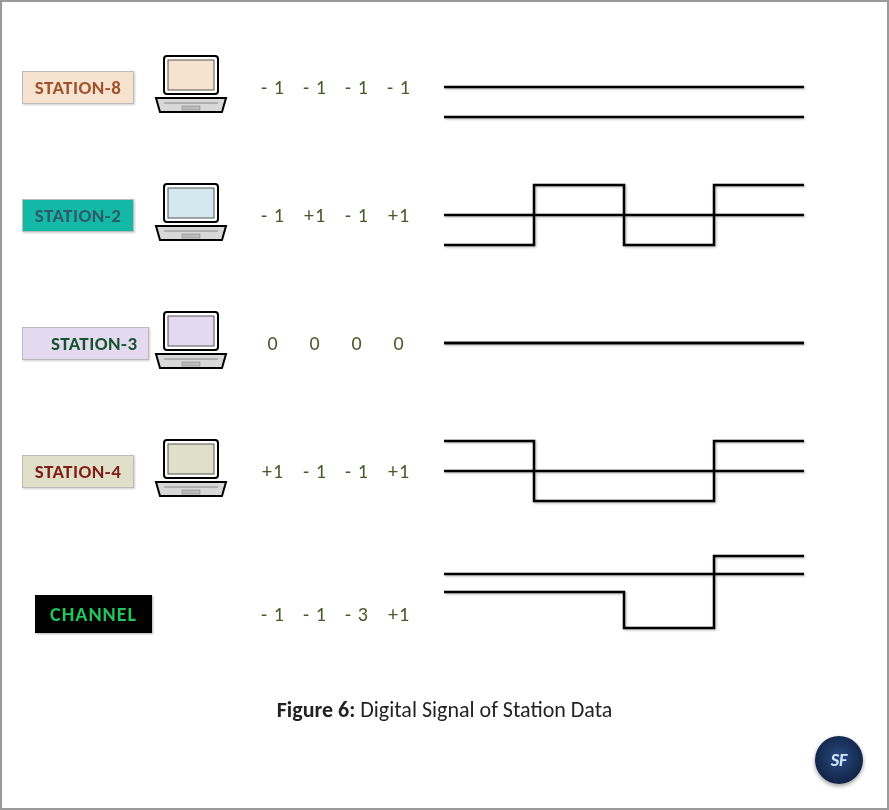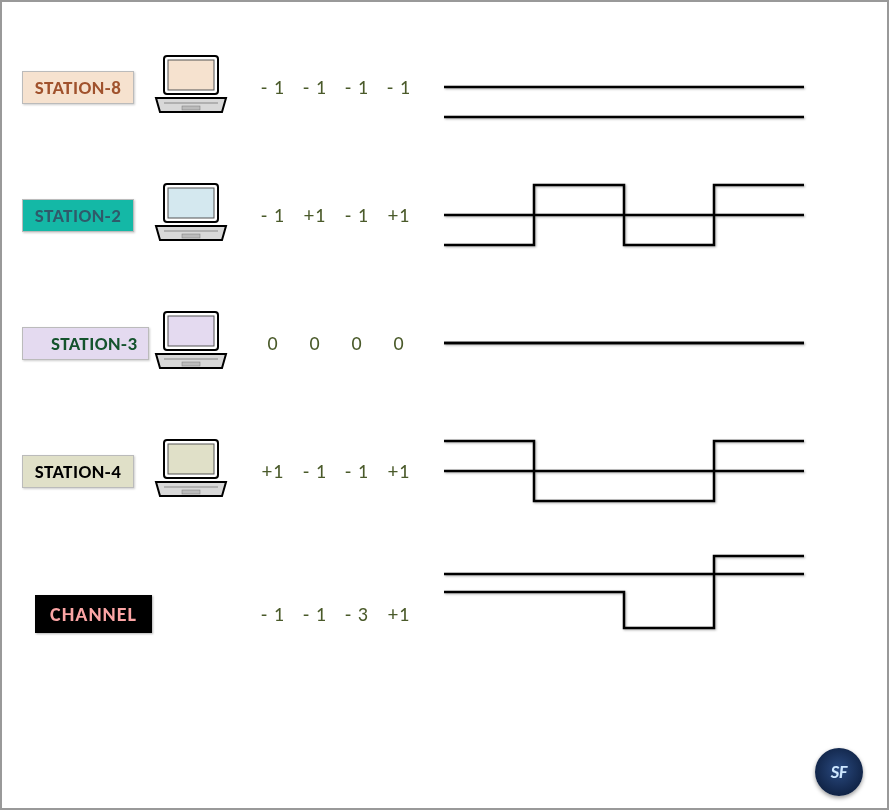--- a/index.html
+++ b/index.html
@@ -57,40 +57,40 @@
   svg.wave { filter: drop-shadow(1px 1px 1px rgba(0,0,0,0.3)); }
 
   .channel-row {
     display:flex;
     align-items:center;
     height:140px;
     margin-top:10px;
   }
   .channel-badge {
     background: #000;
-    color: #fca5a5;
+    color: #22c55e;
     font-weight: bold;
     font-size: 20px;
     padding: 6px 14px;
     border: 1px solid #000;
     display:inline-block;
     letter-spacing:1px;
     box-shadow: 1px 1px 2px rgba(0,0,0,0.3);
   }
   .caption {
     text-align: center;
     font-size: 22px;
     color: #222;
     margin-top: 12px;
   }
   .caption b { font-weight: bold; }
   .logo {
     position: absolute;
     right: 24px;
-    bottom: 12px;
+    bottom: 24px;
     width: 48px; height: 48px;
     border-radius: 50%;
     background: radial-gradient(circle at 50% 45%, #2a4a80 0%, #0a1a38 90%);
     box-shadow: 0 2px 4px rgba(0,0,0,0.4);
     display:flex; align-items:center; justify-content:center;
     color:#cfe8ff; font-weight:bold; font-size:18px; font-style:italic;
   }
 </style>
 </head>
 <body>
@@ -142,21 +142,21 @@
   </svg></div>
         <div class="values"><span>0</span><span>0</span><span>0</span><span>0</span></div>
         <div class="wave-wrap">
           <svg class="wave" width="364" height="100" viewBox="0 0 364 100">
     <line x1="2" y1="50" x2="362" y2="50" stroke="#000" stroke-width="2.5"></line>
     <path d="M 2 50 L 92 50 L 182 50 L 272 50 L 362 50" fill="none" stroke="#000" stroke-width="2.5"></path>
   </svg>
         </div>
       </div>
       <div class="row">
-        <div class="badge-wrap"><span class="badge" style="background: rgb(224, 224, 200); color: #000000;">STATION-4</span></div>
+        <div class="badge-wrap"><span class="badge" style="background: rgb(224, 224, 200); color: #7f1d1d;">STATION-4</span></div>
         <div class="laptop-wrap"><svg width="78" height="62" viewBox="0 0 78 62">
     <rect x="12" y="2" width="54" height="38" rx="3" fill="#fff" stroke="#000" stroke-width="2"></rect>
     <rect x="16" y="6" width="46" height="30" fill="#e0e0c8" stroke="#555" stroke-width="1"></rect>
     <path d="M4 44 L74 44 L70 58 L8 58 Z" fill="#d8d8d8" stroke="#000" stroke-width="2"></path>
     <line x1="12" y1="49" x2="66" y2="49" stroke="#888" stroke-width="1"></line>
     <rect x="30" y="52" width="18" height="4" fill="#bbb" stroke="#777" stroke-width="0.5"></rect>
   </svg></div>
         <div class="values"><span>+1</span><span>- 1</span><span>- 1</span><span>+1</span></div>
         <div class="wave-wrap">
           <svg class="wave" width="364" height="100" viewBox="0 0 364 100">
@@ -174,15 +174,18 @@
     <div class="laptop-wrap"></div>
     <div class="values" id="channel-values"><span>- 1</span><span>- 1</span><span>- 3</span><span>+1</span></div>
     <div class="wave-wrap" id="channel-wave">
         <svg class="wave" width="364" height="140" viewBox="0 0 364 140">
     <line x1="2" y1="30" x2="362" y2="30" stroke="#000" stroke-width="2.5"></line>
     <path d="M 2 48 L 92 48 L 182 48 L 182 84 L 272 84 L 272 12 L 362 12" fill="none" stroke="#000" stroke-width="2.5"></path>
   </svg>
       </div>
   </div>
 
+  <div class="caption">
+    <b>Figure 6:</b><span>  Digital Signal of Station Data</span>
+  </div>
 
   <div class="logo">SF</div>
 </div>
 
 </body></html>

